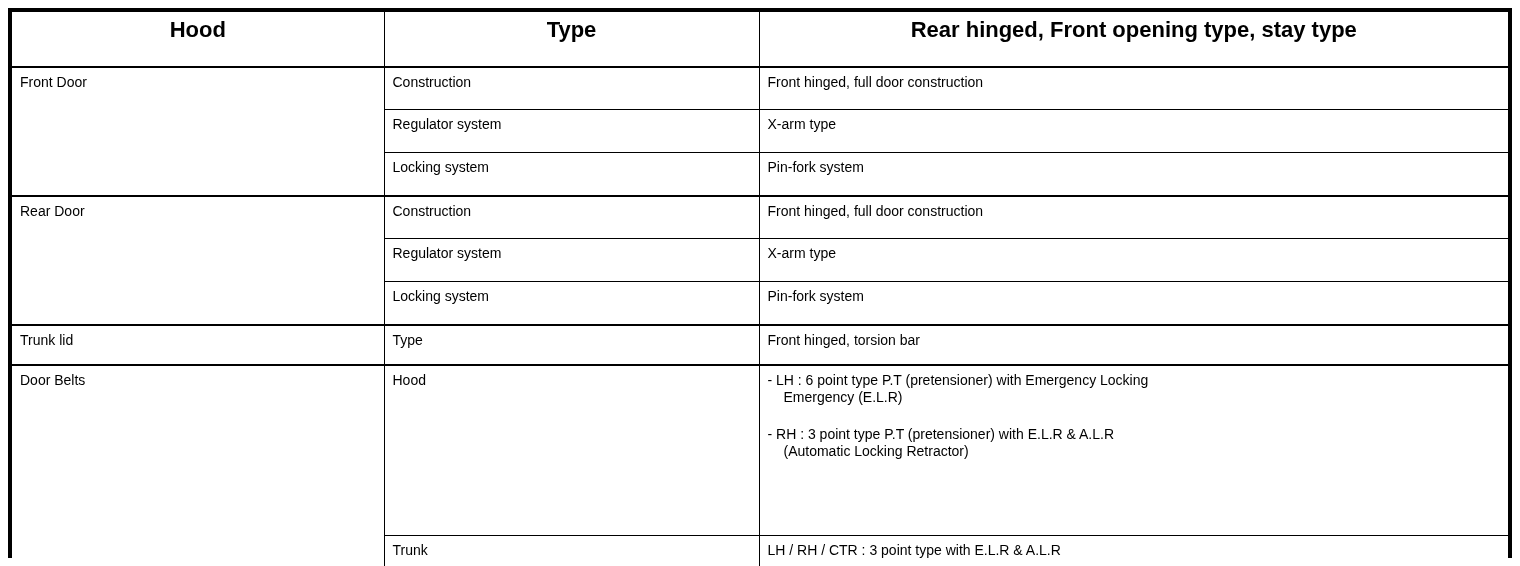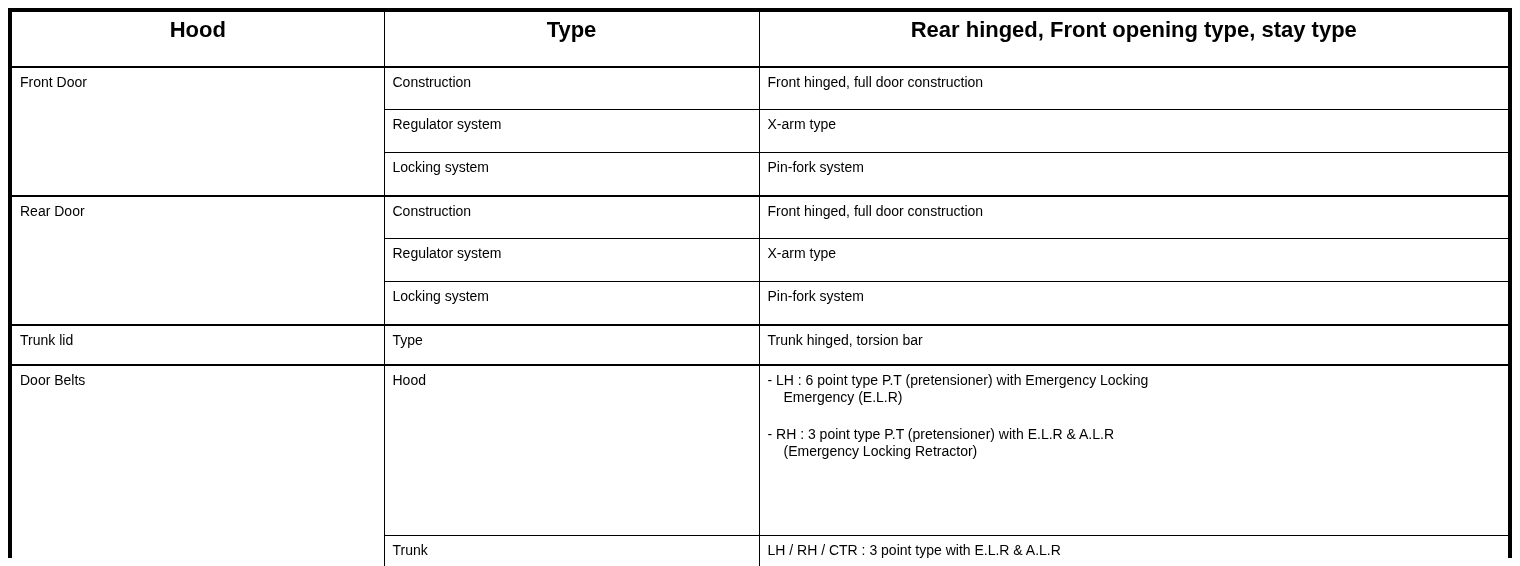--- a/index.html
+++ b/index.html
@@ -146,33 +146,33 @@
           <td class="row-h-std">X-arm type</td>
         </tr>
         <tr>
           <td class="row-h-std">Locking system</td>
           <td class="row-h-std">Pin-fork system</td>
         </tr>
 
         <tr class="group-start">
           <td class="row-h-trunk group-top">Trunk lid</td>
           <td class="row-h-trunk group-top">Type</td>
-          <td class="row-h-trunk group-top">Trunk hinged, torsion bar</td>
+          <td class="row-h-trunk group-top">Front hinged, torsion bar</td>
         </tr>
 
         <tr class="group-start">
           <td rowspan="2" class="group-top">Door Belts</td>
           <td class="row-h-front group-top">Hood</td>
           <td class="row-h-front group-top">
             <span class="cell-lines">
               <span class="hang">- LH : 6 point type P.T (pretensioner) with Emergency Locking</span>
               <span class="cont">Emergency (E.L.R)</span>
               <span class="ln blank"></span>
               <span class="hang">- RH : 3 point type P.T (pretensioner) with E.L.R &amp; A.L.R</span>
-              <span class="cont">(Emergency Locking Retractor)</span>
+              <span class="cont">(Automatic Locking Retractor)</span>
             </span>
           </td>
         </tr>
         <tr>
           <td class="row-h-rear">Trunk</td>
           <td class="row-h-rear">LH / RH / CTR : 3 point type with E.L.R &amp; A.L.R</td>
         </tr>
 
       </tbody>
     </table>

